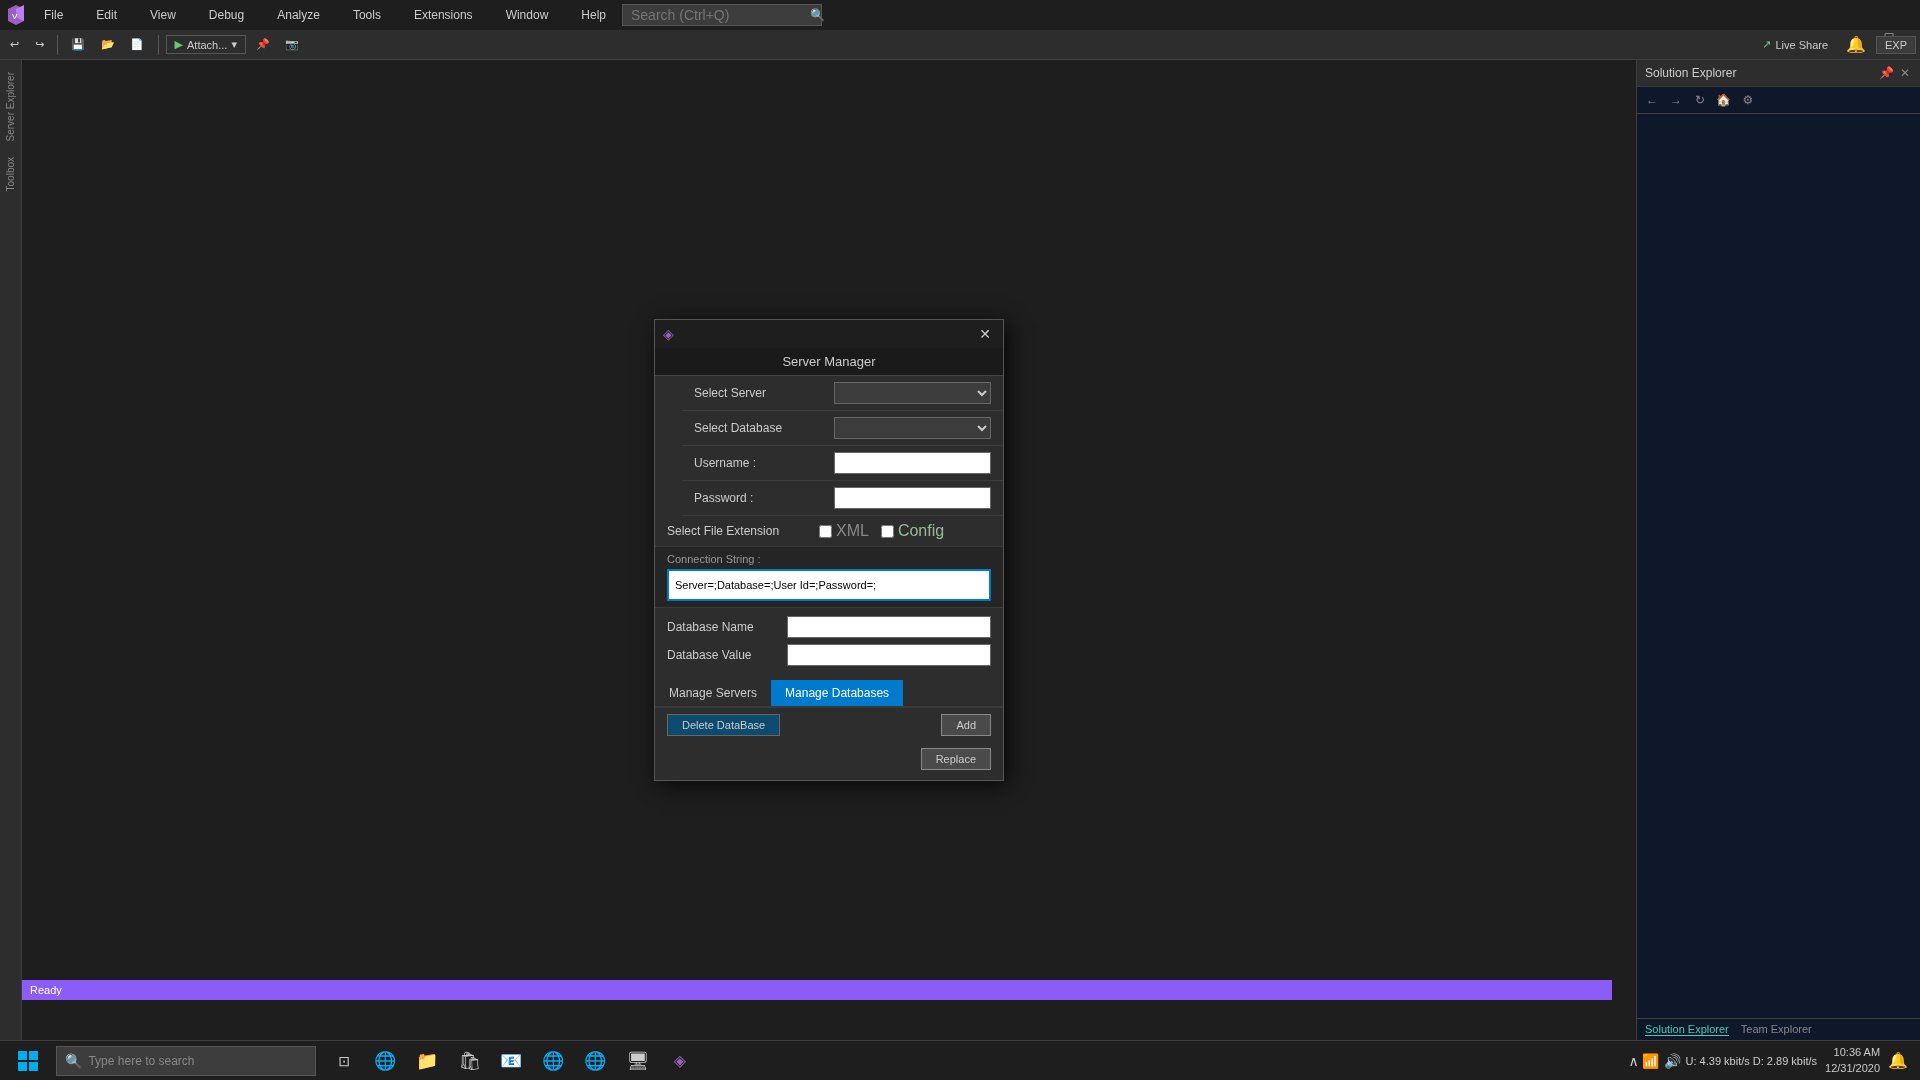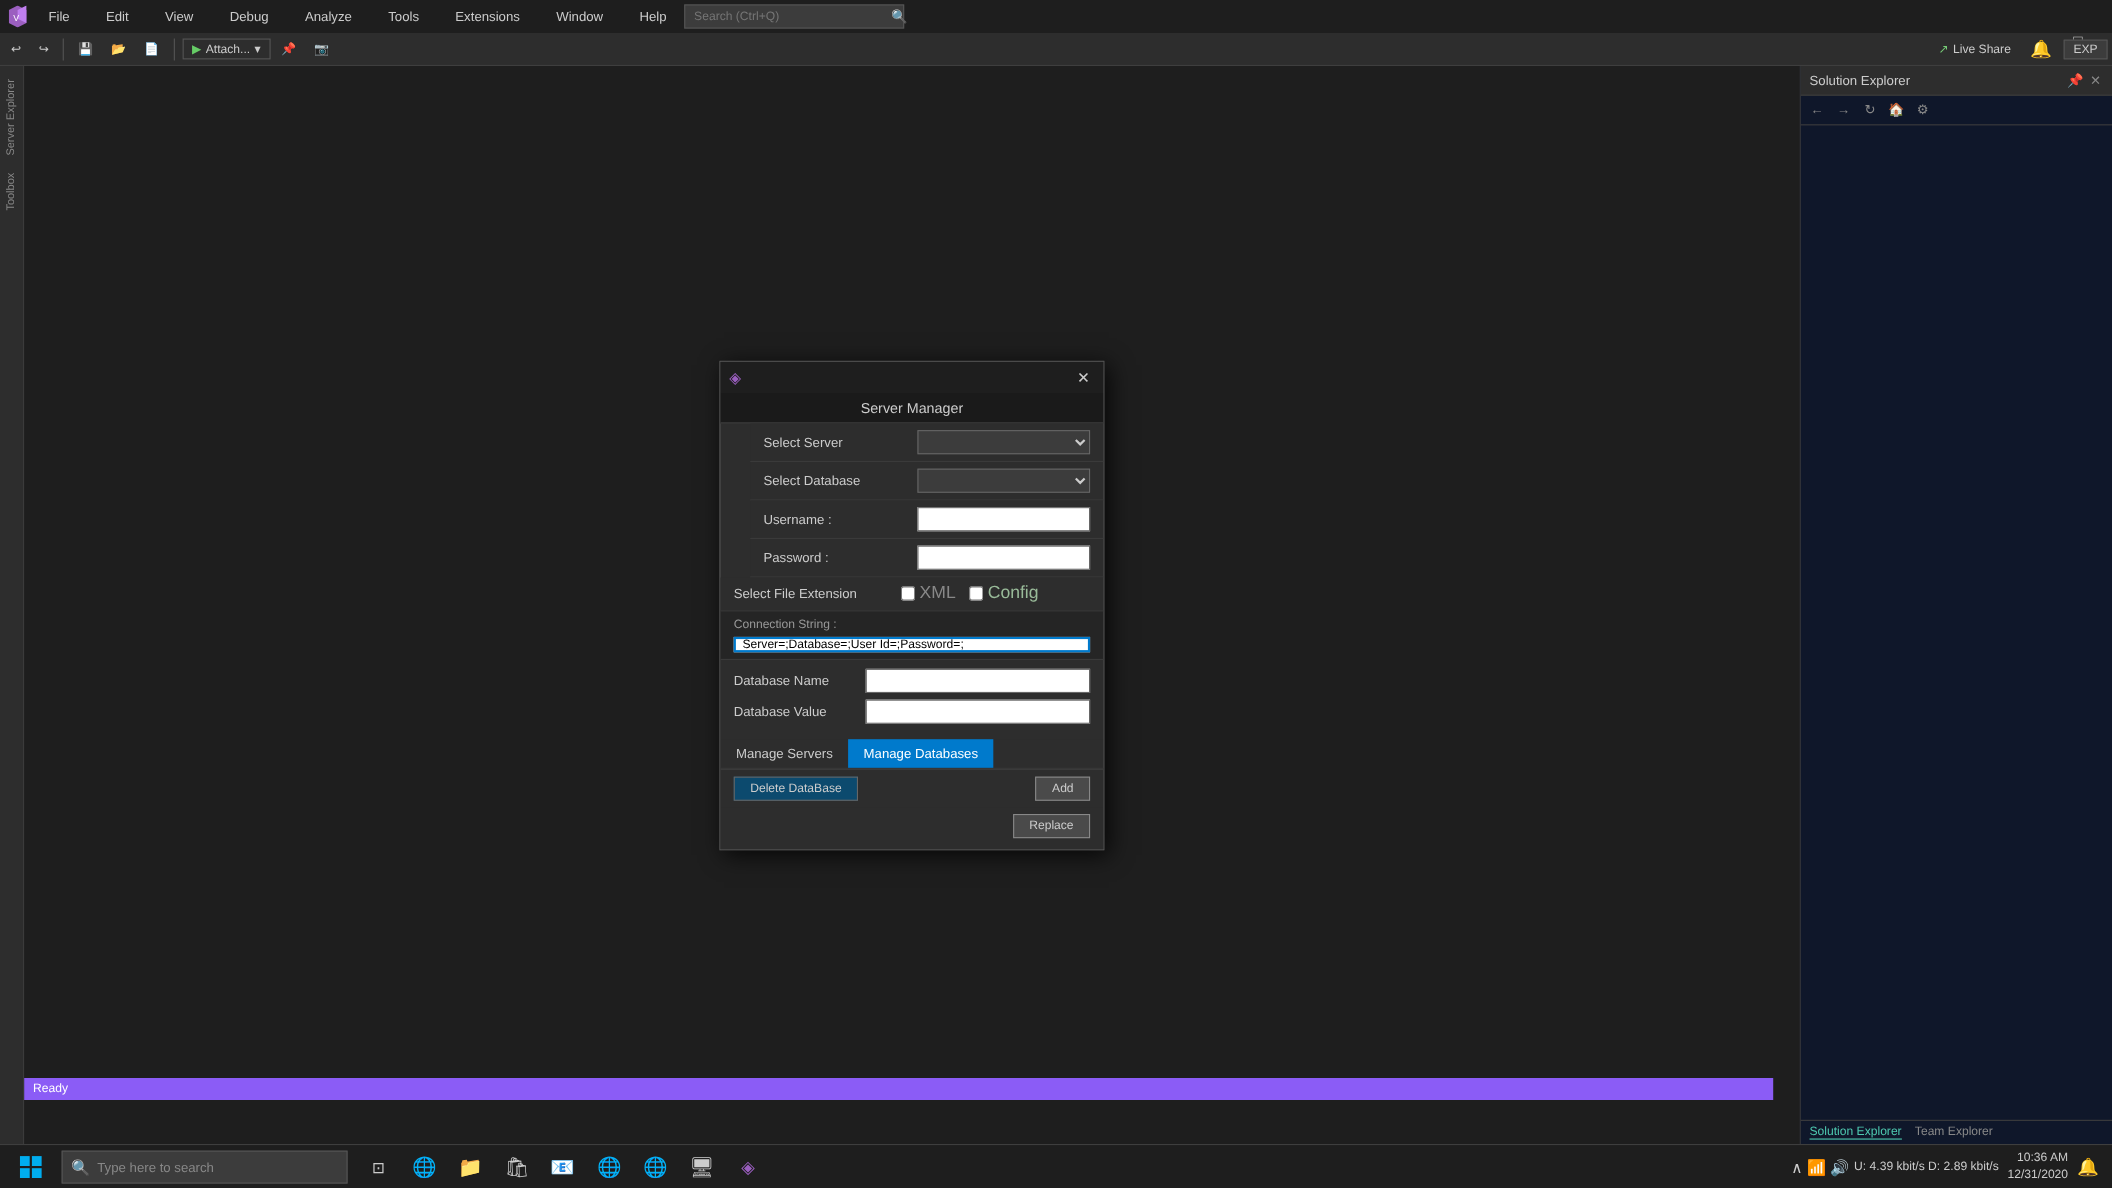--- a/index.html
+++ b/index.html
@@ -250,21 +250,21 @@
       border-bottom: 1px solid #3a3a3a;
     }
     #sm-conn-label { color: #999; font-size: 11px; margin-bottom: 4px; }
     #sm-conn-string {
       background: #fff;
       border: 2px solid #007acc;
       color: #000;
       font-size: 11px;
       padding: 3px 6px;
       width: 100%;
-      height: 14px;
+      height: 32px;
     }
     #sm-tabs {
       display: flex;
       background: #2d2d2d;
       border-bottom: 1px solid #3a3a3a;
     }
     .sm-tab {
       padding: 6px 14px;
       font-size: 12px;
       cursor: pointer;
@@ -409,21 +409,21 @@
       <span class="menu-item">File</span>
       <span class="menu-item">Edit</span>
       <span class="menu-item">View</span>
       <span class="menu-item">Debug</span>
       <span class="menu-item">Analyze</span>
       <span class="menu-item">Tools</span>
       <span class="menu-item">Extensions</span>
       <span class="menu-item">Window</span>
       <span class="menu-item">Help</span>
     </div>
-    <input type="text" id="titlebar-search" class="search-box" style="background: rgb(60, 60, 60); border: 1px solid rgb(85, 85, 85); color: rgb(204, 204, 204); padding: 2px 8px; font-size: 11px; width: 200px; height: 22px;" placeholder="Search (Ctrl+Q)">
+    <input type="text" id="titlebar-search" class="search-box" style="background: rgb(60, 60, 60); border: 1px solid rgb(85, 85, 85); color: rgb(204, 204, 204); padding: 2px 8px; font-size: 14px; width: 200px; height: 22px;" placeholder="Search (Ctrl+Q)">
     <span style="color:#888;margin-left:-20px;">🔍</span>
   </div>
   <div id="titlebar-right">
     <span style="background:#b54;color:#fff;border-radius:50%;width:20px;height:20px;display:flex;align-items:center;justify-content:center;font-size:10px;">RC</span>
     <div class="titlebar-btn">—</div>
     <div class="titlebar-btn">□</div>
     <div class="titlebar-btn close">✕</div>
   </div>
 </div>
 

